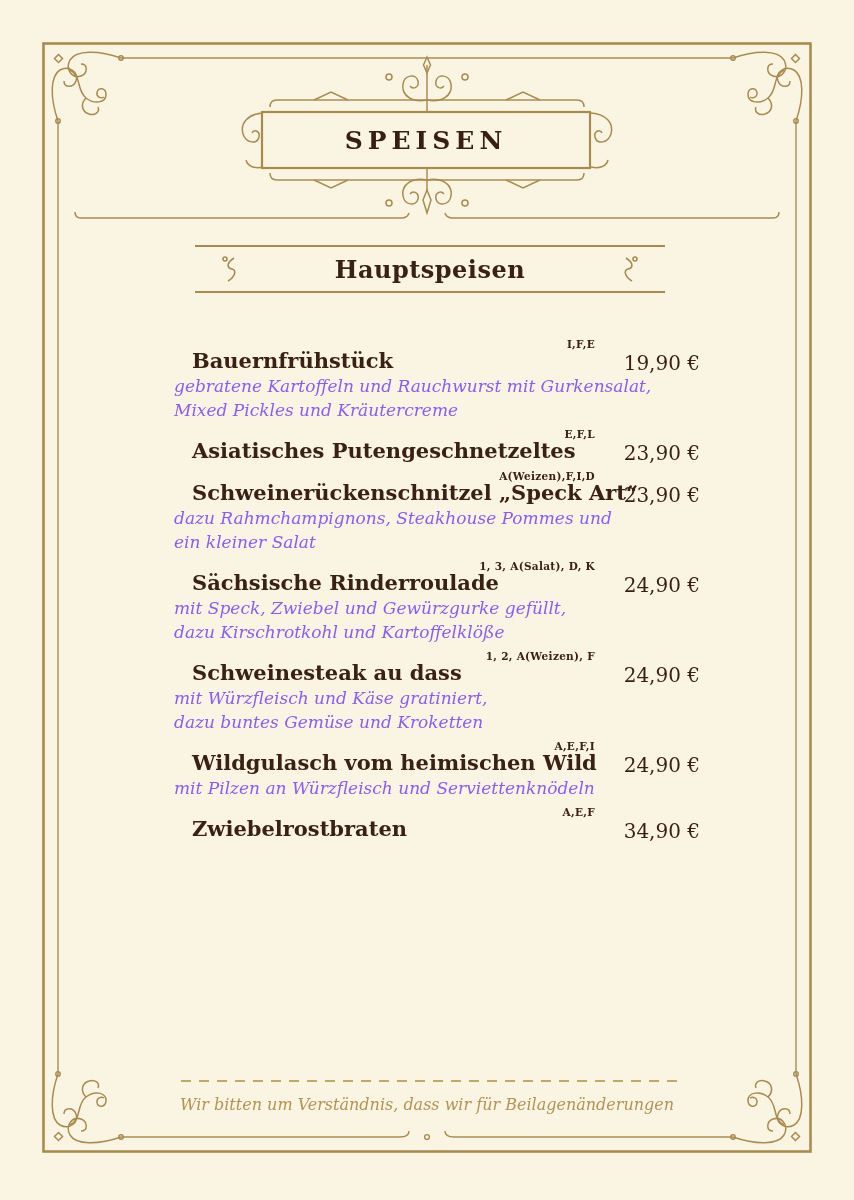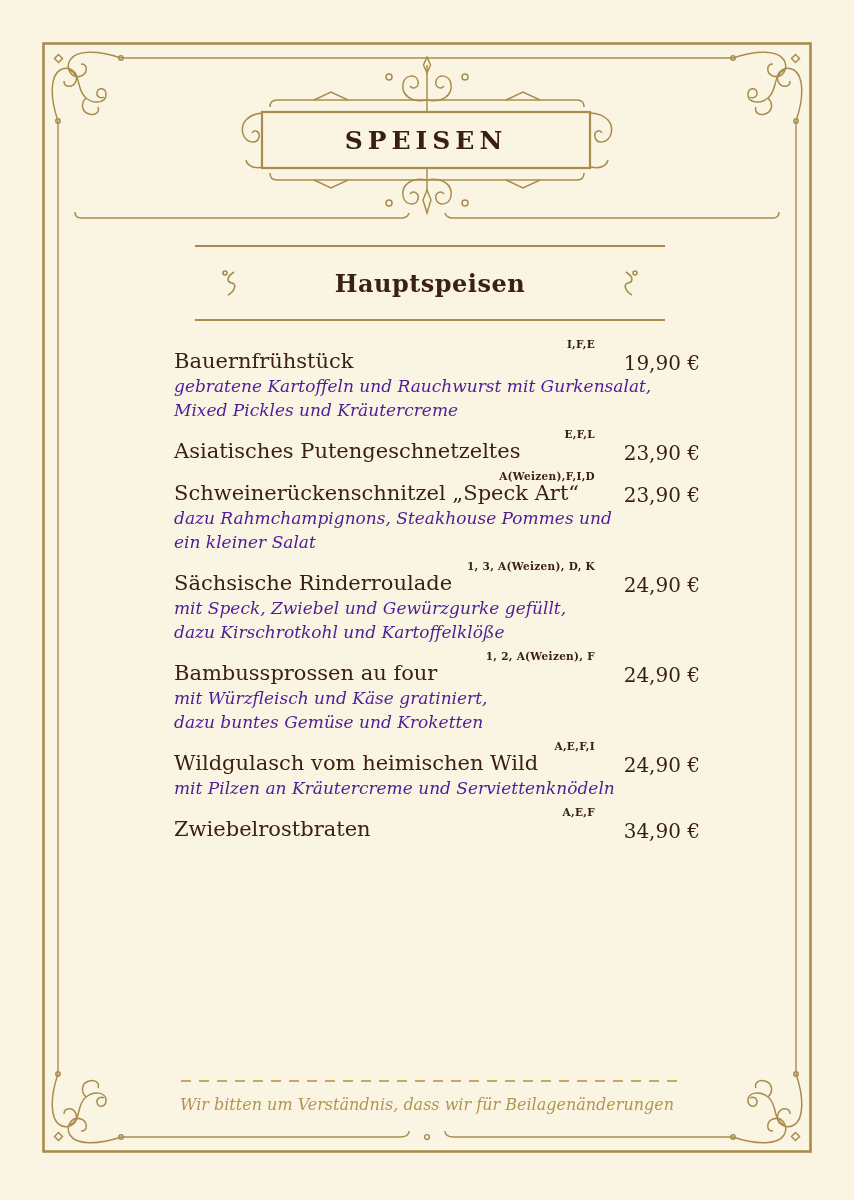--- a/index.html
+++ b/index.html
@@ -14,49 +14,49 @@
   #frame{position:absolute;left:0;top:0;width:854px;height:1200px;pointer-events:none;}
   
   #banner-decor{position:absolute;left:0;top:50px;width:854px;height:180px;pointer-events:none;}
   .banner-title{
     position:absolute;left:262px;top:112px;width:328px;height:56px;
     display:flex;align-items:center;justify-content:center;
     font-size:25px;font-weight:bold;letter-spacing:5px;color:#391f12;
   }
   
   .section-header{
-    position:absolute;left:195px;top:245px;width:470px;height:76px;
+    position:absolute;left:195px;top:245px;width:470px;height:48px;
     border-top:2px solid #a78b4c;border-bottom:2px solid #a78b4c;
     display:flex;align-items:center;justify-content:space-between;
     padding:0 26px;box-sizing:border-box;
   }
   .section-title{
     font-size:24px;font-weight:bold;color:#3a2114;letter-spacing:0.5px;
   }
   .squiggle{width:18px;height:30px;color:#a78b4c;}
   .squiggle.right{transform:scaleX(-1);}
   
   .items{position:absolute;left:174px;top:348px;width:526px;}
   .item{position:relative;margin-bottom:16px;}
   .item:nth-child(3){margin-top:14px;}
   .item:nth-child(7){margin-top:12px;}
   .item-name{
-    font-size:21px;font-weight:normal;line-height:26px;color:#3a2114;
-    padding-right:60px;white-space:nowrap;
+    font-size:21px;font-weight:bold;line-height:26px;color:#3a2114;
+    padding-right:60px;white-space:nowrap;margin-left:18px;
   }
   .item-allergens{
     position:absolute;right:105px;top:-10px;
     font-size:10.5px;font-weight:bold;color:#3a2114;letter-spacing:0.3px;
   }
   .item-price{
     position:absolute;right:0;top:3px;
     font-size:20px;font-weight:normal;color:#391f12;white-space:nowrap;
   }
   .item-desc{
-    font-style:italic;font-size:17px;line-height:24px;color:#4c1d95;
+    font-style:italic;font-size:17px;line-height:24px;color:#8b5cf6;
     white-space:pre-line;
   }
   
   .footer-note{
     position:absolute;left:0;top:1092px;width:854px;text-align:center;
     font-style:italic;font-size:16px;line-height:26px;color:#b29552;
   }
 </style>
 </head>
 <body>
@@ -165,40 +165,40 @@
 
   <div class="item">
     <div class="item-allergens">A(Weizen),F,I,D</div>
     <div class="item-price">23,90 €</div>
     <div class="item-name">Schweinerückenschnitzel „Speck Art“</div>
     <div class="item-desc">dazu Rahmchampignons, Steakhouse Pommes und
 ein kleiner Salat</div>
   </div>
 
   <div class="item">
-    <div class="item-allergens">1, 3, A(Weizen), D, K</div>
+    <div class="item-allergens">1, 3, A(Salat), D, K</div>
     <div class="item-price">24,90 €</div>
     <div class="item-name">Sächsische Rinderroulade</div>
     <div class="item-desc">mit Speck, Zwiebel und Gewürzgurke gefüllt,
 dazu Kirschrotkohl und Kartoffelklöße</div>
   </div>
 
   <div class="item">
     <div class="item-allergens">1, 2, A(Weizen), F</div>
     <div class="item-price">24,90 €</div>
-    <div class="item-name">Bambussprossen au four</div>
+    <div class="item-name">Schweinesteak au dass</div>
     <div class="item-desc">mit Würzfleisch und Käse gratiniert,
 dazu buntes Gemüse und Kroketten</div>
   </div>
 
   <div class="item">
     <div class="item-allergens">A,E,F,I</div>
     <div class="item-price">24,90 €</div>
     <div class="item-name">Wildgulasch vom heimischen Wild</div>
-    <div class="item-desc">mit Pilzen an Kräutercreme und Serviettenknödeln</div>
+    <div class="item-desc">mit Pilzen an Würzfleisch und Serviettenknödeln</div>
   </div>
 
   <div class="item">
     <div class="item-allergens">A,E,F</div>
     <div class="item-price">34,90 €</div>
     <div class="item-name">Zwiebelrostbraten</div>
   </div>
 
 </div>
 

